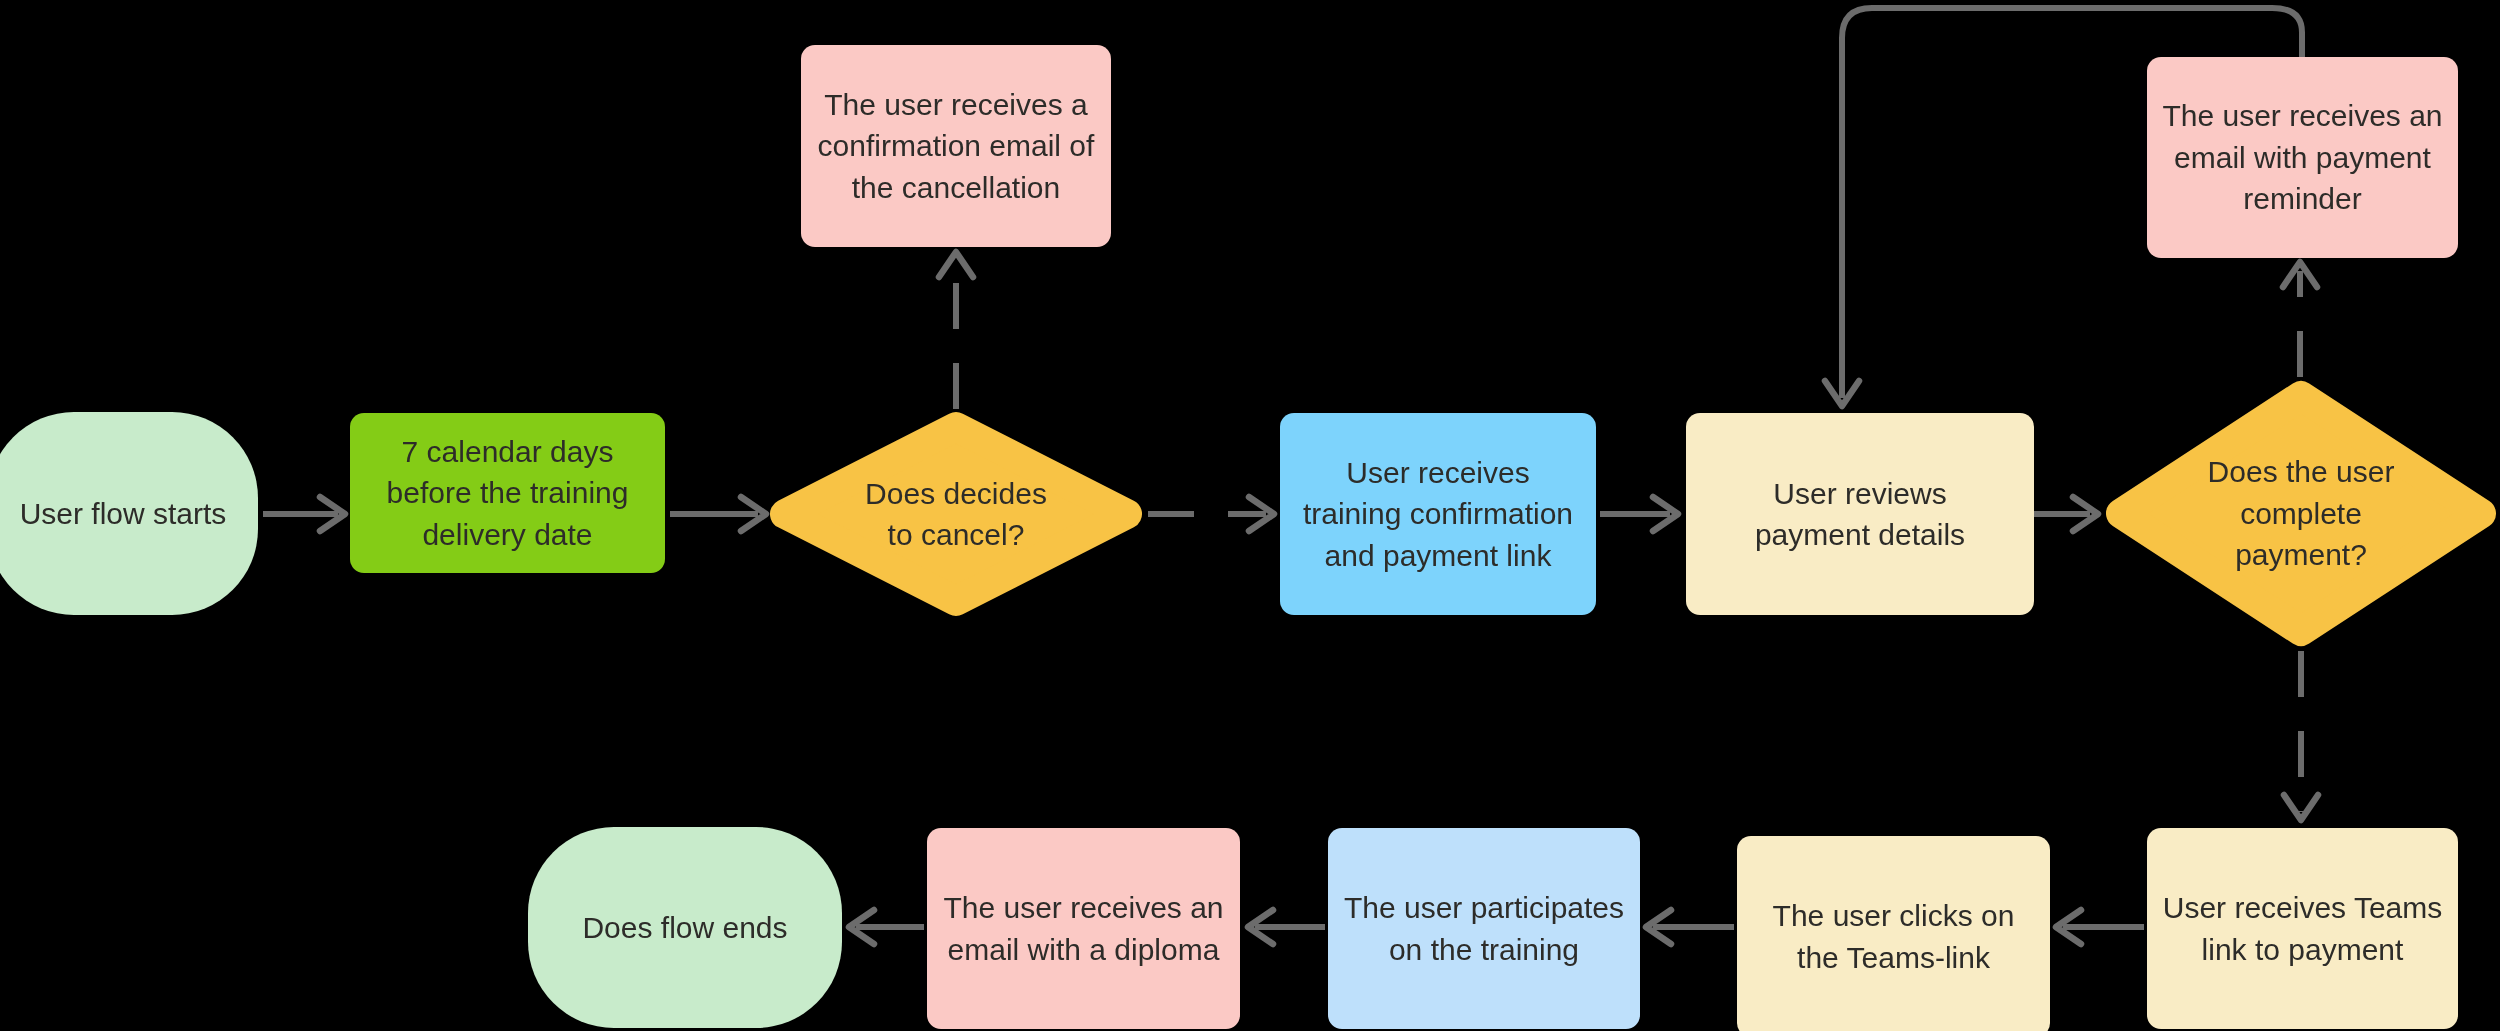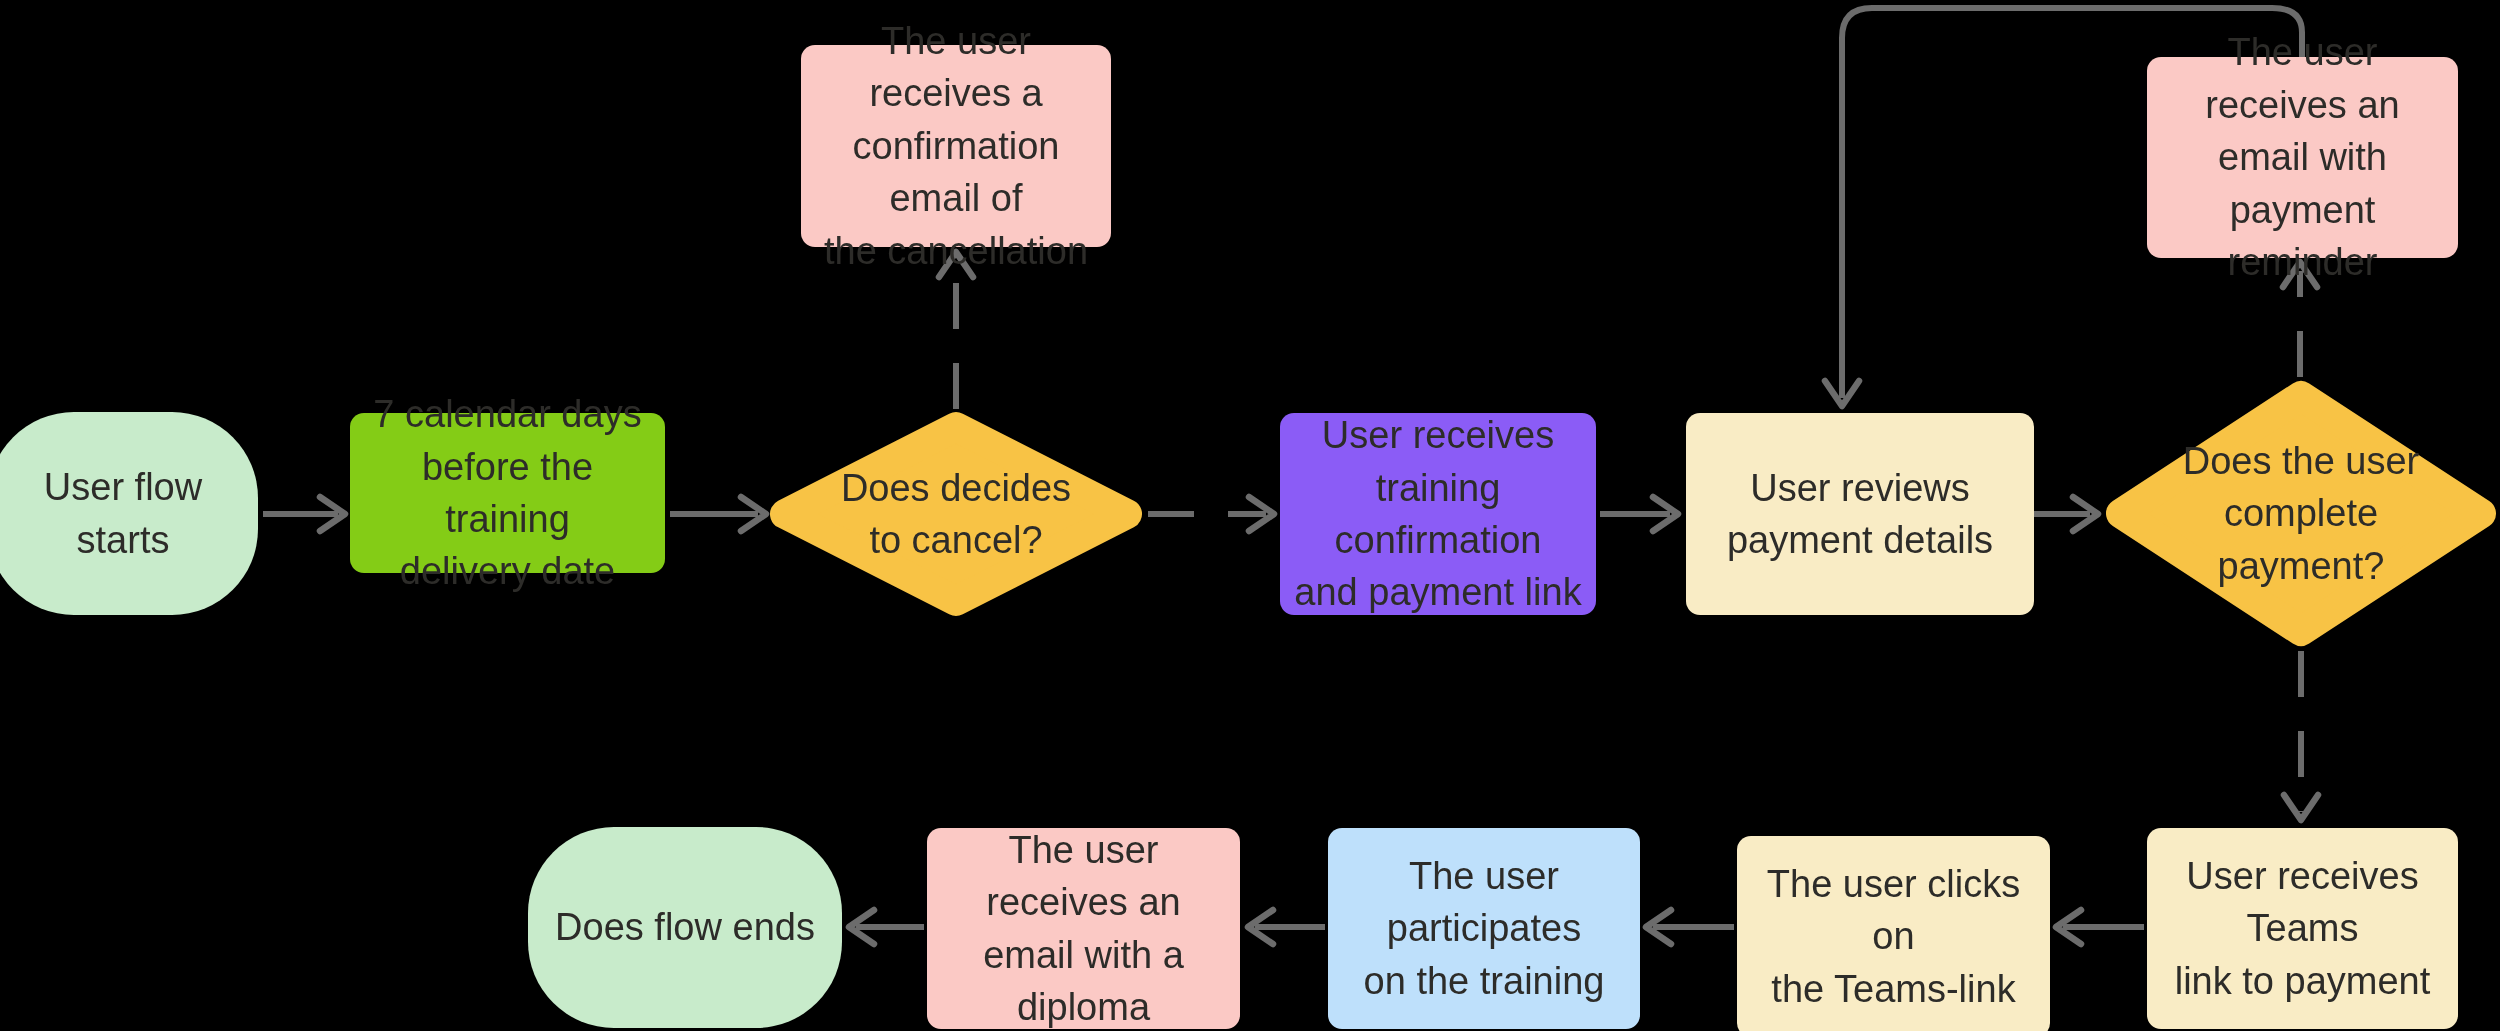--- a/index.html
+++ b/index.html
@@ -1,20 +1,20 @@
 <!DOCTYPE html>
 <html><head>
 <meta charset="utf-8">
 <style>
   html,body{margin:0;padding:0;background:#000;}
   .canvas{position:relative;overflow:hidden;font-family:"Liberation Sans",sans-serif;}
   .edge-layer{position:absolute;left:0;top:0;width:100%;height:100%;z-index:1;}
   .node{position:absolute;display:flex;align-items:center;justify-content:center;
         text-align:center;z-index:2;box-sizing:border-box;}
-  .node-label{font-size:38px;line-height:1.38;color:#2D2C29;white-space:pre-line;
+  .node-label{font-size:30px;line-height:1.38;color:#2D2C29;white-space:pre-line;
               position:relative;z-index:3;padding:0 10px;}
   .decision{background:transparent;}
   .decision svg{position:absolute;left:0;top:0;width:100%;height:100%;z-index:1;}
 </style>
 </head>
 <body>
 
 <div class="canvas" style="width: 2500px; height: 1031px; background: rgb(0, 0, 0);">
   <svg class="edge-layer" xmlns="http://www.w3.org/2000/svg" viewBox="0 0 2500 1031">
       <path d="M263,514 L338,514" fill="none" stroke="#6C6C6C" stroke-width="6"></path>
@@ -58,21 +58,21 @@
           <polygon points="187,16 358,103 187,190 16,103" fill="#F8C345" stroke="#F8C345" stroke-width="30" stroke-linejoin="round"></polygon>
         </svg>
         <div class="node-label">Does decides
 to cancel?</div>
       </div>
       <div class="node process" style="left: 801px; top: 45px; width: 310px; height: 202px; background: rgb(251, 201, 197); border-radius: 14px;">
         <div class="node-label">The user receives a
 confirmation email of
 the cancellation</div>
       </div>
-      <div class="node process" style="left: 1280px; top: 413px; width: 316px; height: 202px; background: #8b5cf6; border-radius: 14px;">
+      <div class="node process" style="left: 1280px; top: 413px; width: 316px; height: 202px; background: #7dd3fc; border-radius: 14px;">
         <div class="node-label">User receives
 training confirmation
 and payment link</div>
       </div>
       <div class="node process" style="left: 1686px; top: 413px; width: 348px; height: 202px; background: rgb(249, 236, 197); border-radius: 14px;">
         <div class="node-label">User reviews
 payment details</div>
       </div>
       <div class="node decision" style="left: 2105px; top: 380px; width: 392px; height: 267px;">
         <svg viewBox="0 0 392 267">

